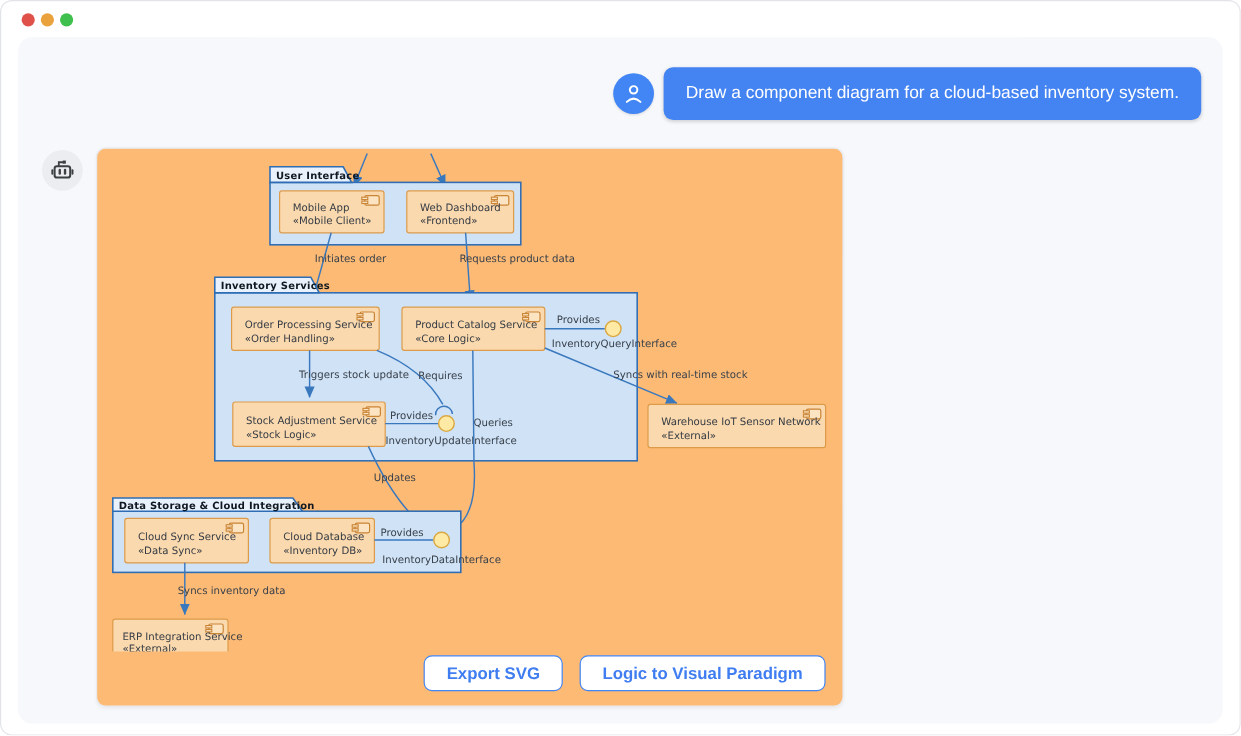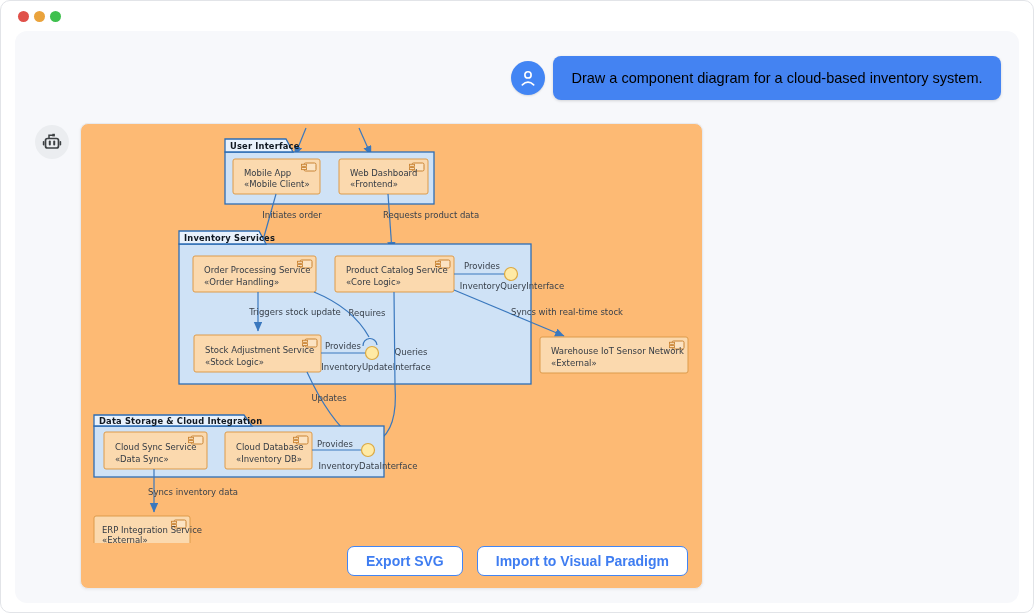--- a/index.html
+++ b/index.html
@@ -5,21 +5,21 @@
   html,body{margin:0;padding:0;background:#fff;font-family:"Liberation Sans",sans-serif;}
   .window{position:relative;width:1034px;height:613px;background:#ffffff;border:1px solid #e2e4e8;border-radius:10px;box-sizing:border-box;overflow:hidden;}
   .titlebar{position:absolute;top:0;left:0;right:0;height:30px;display:flex;align-items:center;padding-left:17px;gap:5px;}
   .dot{width:11px;height:11px;border-radius:50%;}
   .dot.red{background:#e0514a}
   .dot.yellow{background:#eaa33c}
   .dot.green{background:#3fc04e}
   .panel{position:absolute;left:14px;top:30px;right:14px;bottom:9px;background:#f7f8fb;border-radius:12px;}
   .bot-avatar{position:absolute;left:20px;top:94px;width:34px;height:34px;border-radius:50%;background:#ebedf0;display:flex;align-items:center;justify-content:center;}
   .user-avatar{position:absolute;left:496px;top:30px;width:34px;height:34px;border-radius:50%;background:#4285f4;display:flex;align-items:center;justify-content:center;box-shadow:0 1px 2px rgba(0,0,0,.12);}
-  .bubble{position:absolute;left:538px;top:25px;width:448px;height:44px;background:#4483f2;border-radius:8px;color:#000000;font-size:14.5px;display:flex;align-items:center;justify-content:center;box-shadow:0 1px 3px rgba(0,0,0,.15);}
+  .bubble{position:absolute;left:538px;top:25px;width:448px;height:44px;background:#4483f2;border-radius:8px;color:#ffffff;font-size:14.5px;display:flex;align-items:center;justify-content:center;box-shadow:0 1px 3px rgba(0,0,0,.15);}
   .card{position:absolute;left:65px;top:92px;width:623px;height:466px;background:#fdba74;border:1px solid #e8eaee;border-radius:8px;box-sizing:border-box;box-shadow:0 1px 3px rgba(0,0,0,.05);}
   .card svg{display:block;}
   .btn-row{position:absolute;right:14px;bottom:12px;display:flex;gap:14px;}
   .btn{height:30px;background:#fff;border:1.5px solid #4285f4;border-radius:7px;color:#3f7df1;font-family:"Liberation Sans",sans-serif;font-size:14px;font-weight:600;padding:0 18px;cursor:pointer;}
   
   .edge{stroke:#3a78be;stroke-width:1.2;fill:none;}
   .pkg-body{fill:#cfe2f6;stroke:#2e6db4;stroke-width:1.3;}
   .pkg-tab{fill:#e9f2fc;stroke:#2e6db4;stroke-width:1.3;}
   .comp{fill:#fbd9ae;stroke:#dd9b4a;stroke-width:1;}
   .ball{fill:#ffeaa5;stroke:#dba943;stroke-width:1.2;}
@@ -195,18 +195,18 @@
         <g>
           <rect class="comp" x="13" y="392" width="96" height="36" rx="2"></rect>
           <use href="#comp-icon" x="93" y="396"></use>
           <text class="comp-name" x="21" y="409">ERP Integration Service</text>
           <text class="comp-name" x="21" y="419">«External»</text>
         </g>
       </svg>
 
       <div class="btn-row">
         <button class="btn">Export SVG</button>
-        <button class="btn">Import to Visual Paradigm</button>
+        <button class="btn">Logic to Visual Paradigm</button>
       </div>
     </div>
 
   </div>
 </div>
 
 </body></html>

